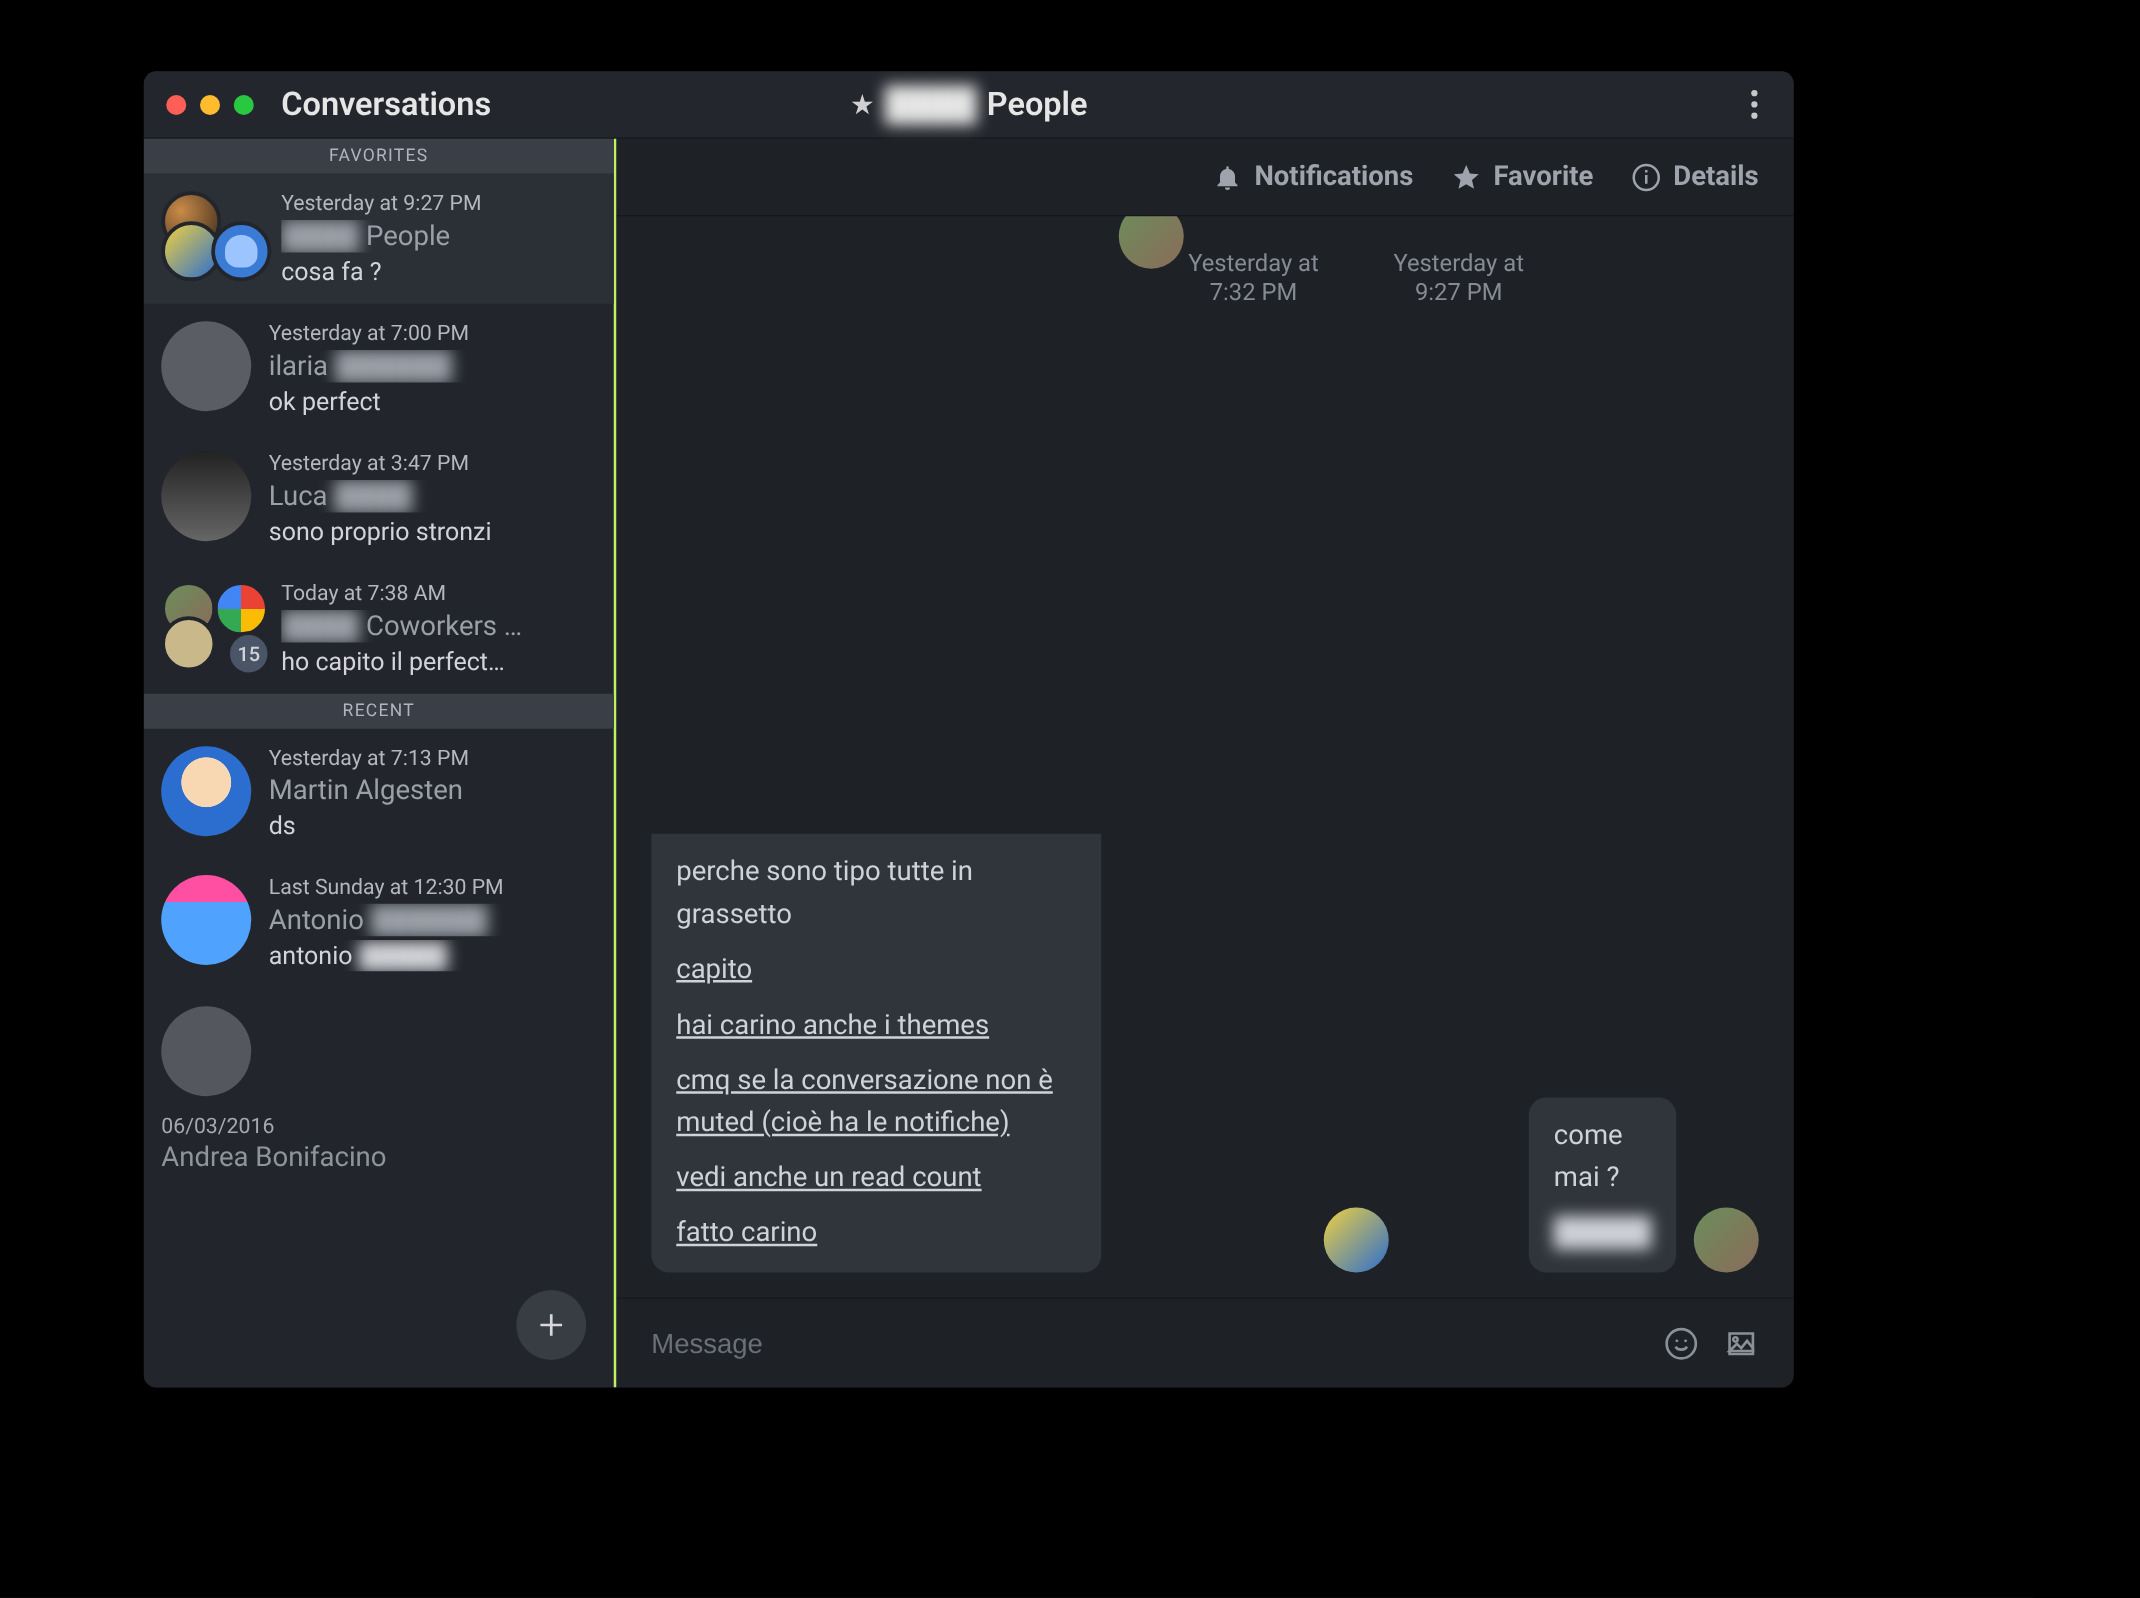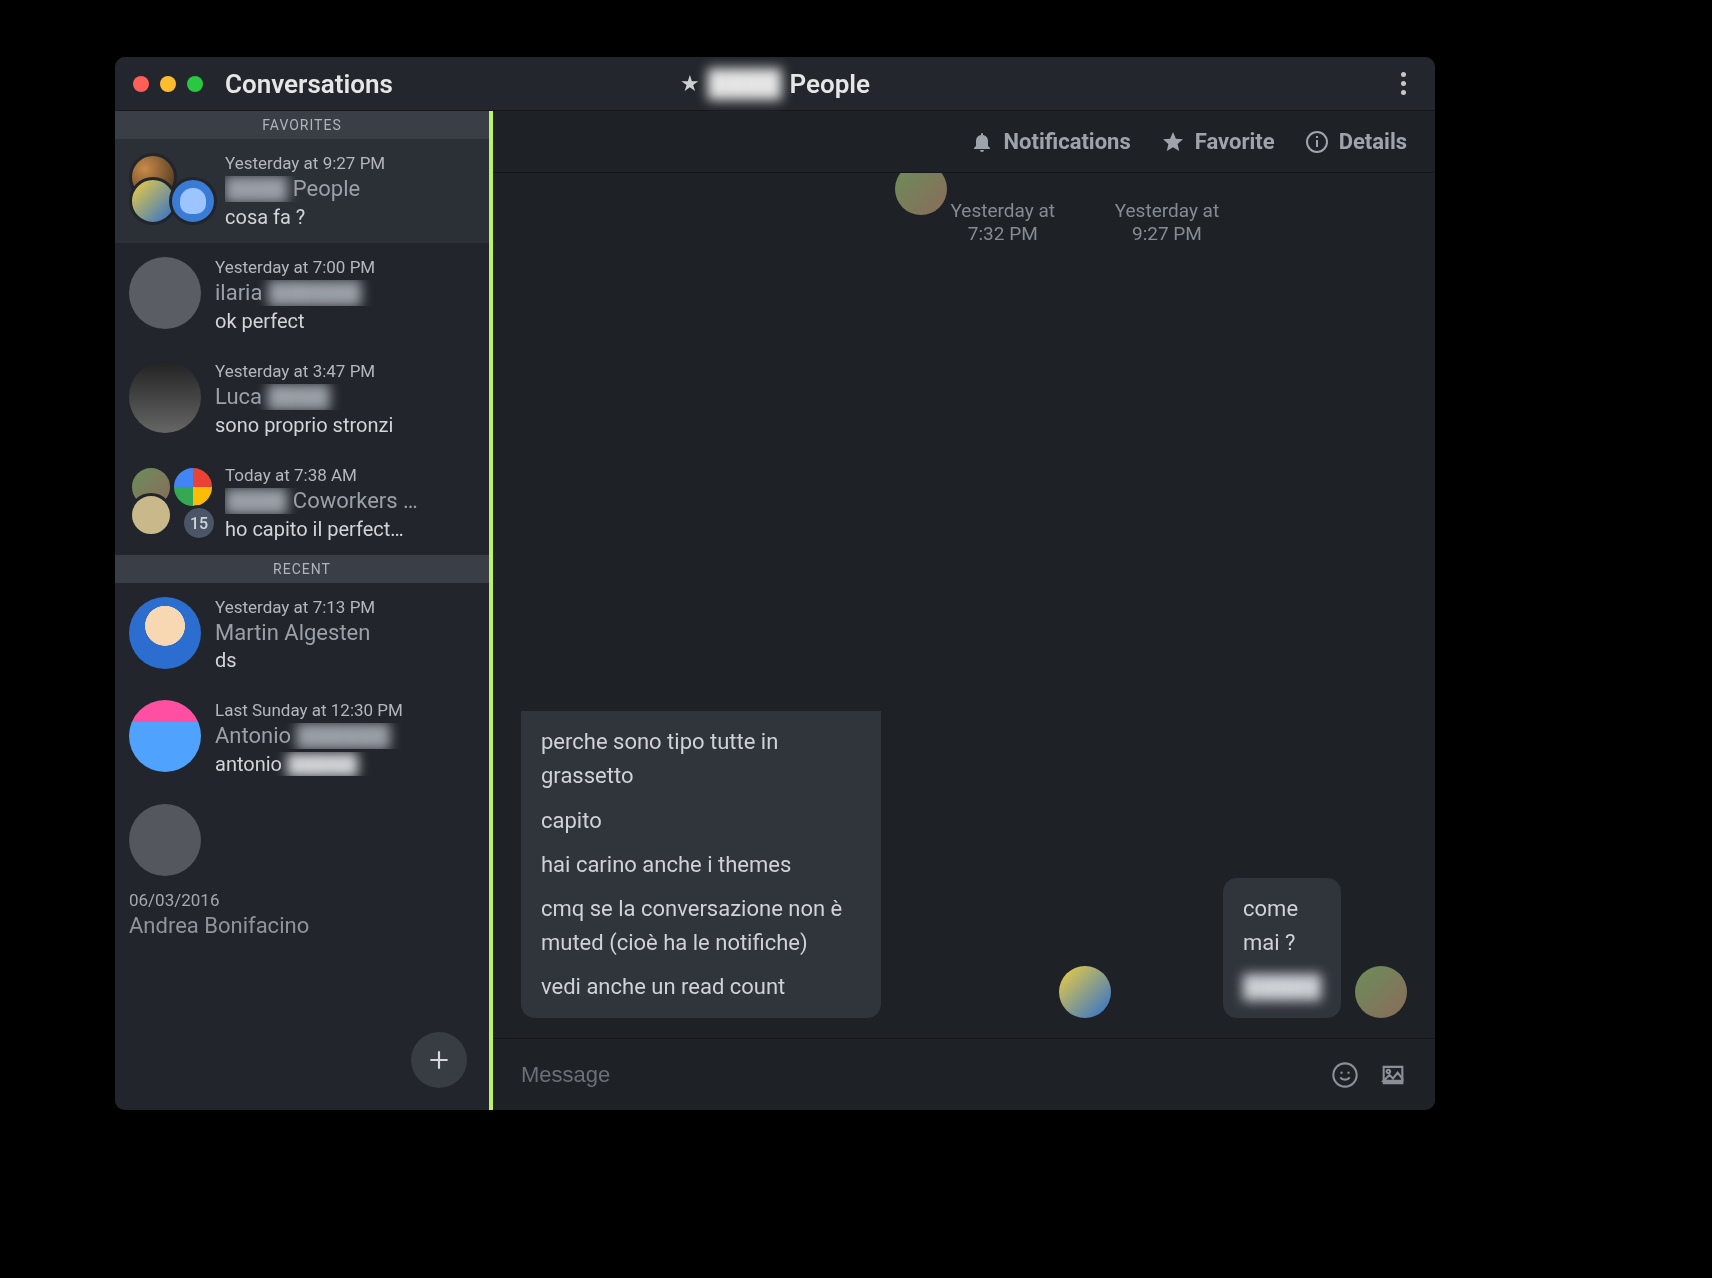--- a/index.html
+++ b/index.html
@@ -48,21 +48,21 @@
     cursor: pointer;
   }
   .more-btn span { width:5px; height:5px; background:#c7c7c7; border-radius:50%; }
 
   .body { flex: 1; display: flex; min-height: 0; }
 
   
   .sidebar {
     width: 378px;
     background: #22252b;
-    border-right: 4px solid #bef264;
+    border-right: 2px solid #bef264;
     display: flex; flex-direction: column;
     position: relative;
   }
   .section-header {
     background: #3a3e46;
     color: #b0b4bb;
     font-size: 14px; letter-spacing: 1px;
     text-align: center;
     padding: 6px 0;
   }
@@ -117,21 +117,21 @@
   }
   .bubble-block { display:flex; gap:14px; align-items:flex-end; margin-bottom:8px; }
   .bubble-block.mine { justify-content:flex-end; }
   .msg-avatar { width:52px; height:52px; border-radius:50%; background:#555; flex-shrink:0; }
   .bubble {
     background:#282c33; border-radius:14px; padding:14px 20px;
     color:#cfd2d7; font-size:22px; line-height:1.55;
     max-width:640px;
   }
   .bubble.mine { background:#30343b; }
-  .bubble .line + .line { margin-top:10px; }
+  .bubble .line + .line { margin-top:10px;text-decoration:underline; }
   .bubble.cutoff-top { border-top-left-radius:0; border-top-right-radius:0; }
   .timestamp-row {
     text-align:center; color:#868b93; font-size:19px;
     margin: 26px 0;
   }
   .obscured { filter: blur(6px); }
 
   .composer {
     height: 72px; border-top:1px solid #15171b;
     display:flex; align-items:center; padding:0 28px; gap:20px;
@@ -310,20 +310,21 @@
 
       <div class="messages">
 
         <div class="bubble-block mine" style="margin-top:-10px;">
           <div class="bubble mine cutoff-top">
             <div class="line">perche sono tipo tutte in grassetto</div>
             <div class="line">capito</div>
             <div class="line">hai carino anche i themes</div>
             <div class="line">cmq se la conversazione non è muted (cioè ha le notifiche)</div>
             <div class="line">vedi anche un read count</div>
+            <div class="line">fatto carino</div>
           </div>
           <div class="msg-avatar photo" style="align-self:flex-start;"></div>
         </div>
 
         <div class="timestamp-row">Yesterday at 7:32 PM</div>
 
         <div class="bubble-block">
           <div class="msg-avatar grad2"></div>
         </div>
 

